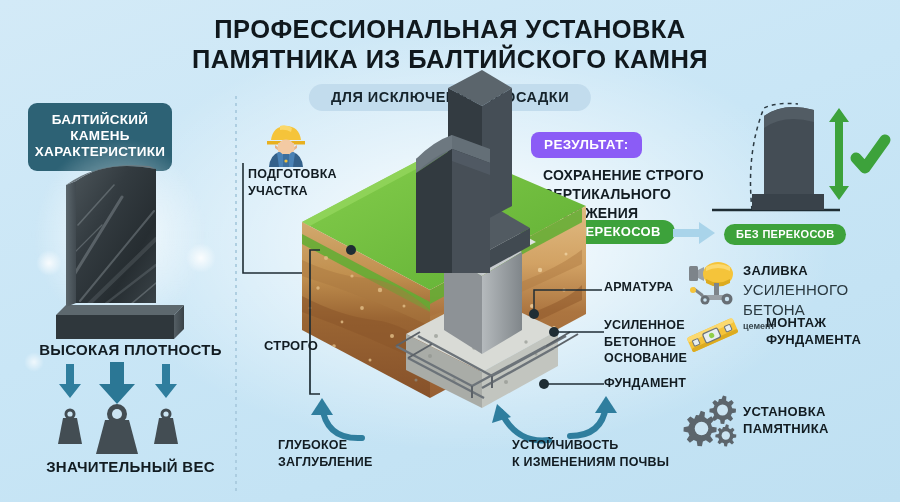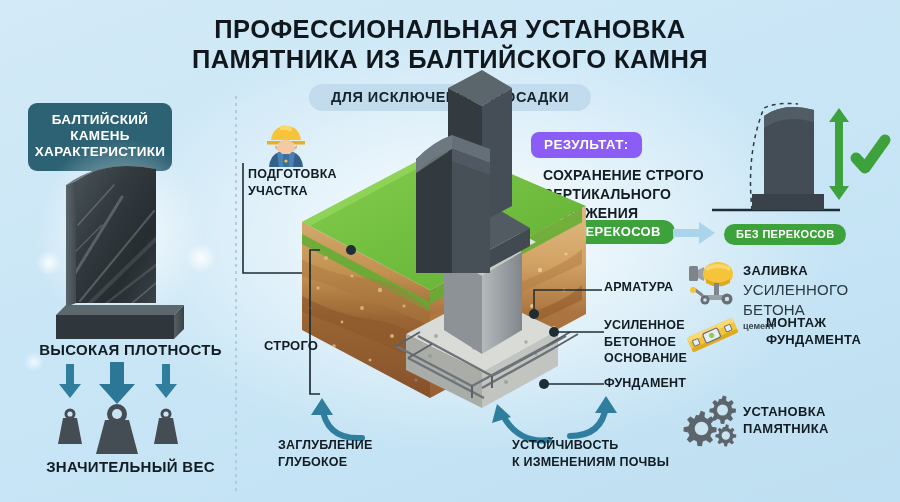--- a/index.html
+++ b/index.html
@@ -427,22 +427,22 @@
     <div>БЕТОННОЕ</div>
     <div>ОСНОВАНИЕ</div>
   </div>
   <div class="abs dlabel dl-found nosel">ФУНДАМЕНТ</div>
 
   <svg class="abs" style="left:312px;top:398px;" width="56" height="46" viewBox="0 0 56 46">
     <path d="M50 40 Q14 42 10 8" fill="none" stroke="#2f7e9e" stroke-width="6" stroke-linecap="round"></path>
     <path d="M10 0 l11 17 h-22 z" fill="#2f7e9e"></path>
   </svg>
   <div class="abs dlabel dl-deep nosel">
+    <div>ГЛУБОКОЕ</div>
     <div>ЗАГЛУБЛЕНИЕ</div>
-    <div>ГЛУБОКОЕ</div>
   </div>
 
   <svg class="abs" style="left:493px;top:404px;" width="62" height="42" viewBox="0 0 62 42">
     <path d="M56 36 Q24 40 8 8" fill="none" stroke="#2f7e9e" stroke-width="6" stroke-linecap="round"></path>
     <path d="M4 0 l14 13 l-19 6 z" fill="#2f7e9e"></path>
   </svg>
   <svg class="abs" style="left:566px;top:396px;" width="48" height="44" viewBox="0 0 48 44">
     <path d="M4 40 Q36 40 40 10" fill="none" stroke="#2f7e9e" stroke-width="6" stroke-linecap="round"></path>
     <path d="M40 0 l11 17 h-22 z" fill="#2f7e9e"></path>
   </svg>

